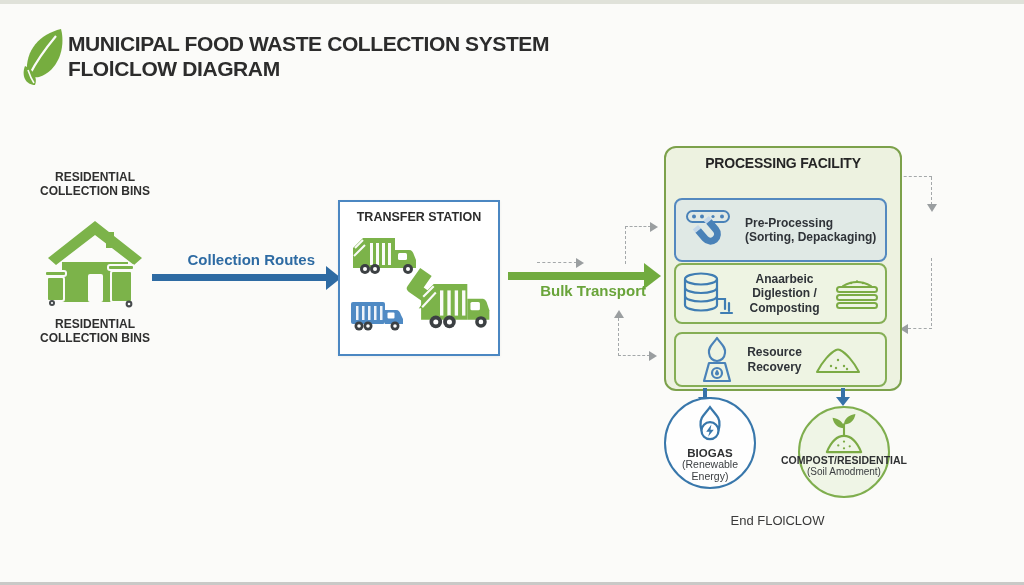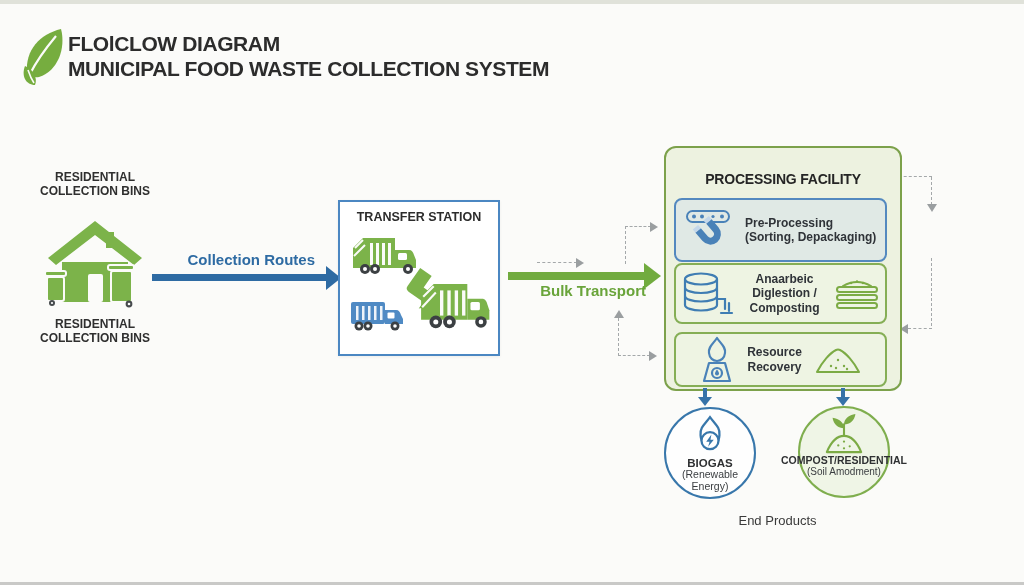--- a/index.html
+++ b/index.html
@@ -19,21 +19,21 @@
   .shaft-green{background:#71ab3f;}
   .head-right-green{width:0;height:0;border-top:13px solid transparent;border-bottom:13px solid transparent;border-left:17px solid #71ab3f;}
   .flow-label-blue{color:#2e6ba3;font-size:15px;font-weight:bold;}
   .flow-label-green{color:#69a43a;font-size:15px;font-weight:bold;}
 
   
   .transfer-box{left:338px;top:200px;width:158px;height:152px;background:#ffffff;border:2px solid #4b87c2;border-radius:0;box-shadow:0 1px 3px rgba(0,0,0,0.06);}
   .transfer-title{left:0;top:8px;width:100%;text-align:center;font-size:12.5px;font-weight:bold;color:#2c2c2c;}
 
   .proc-box{left:664px;top:146px;width:234px;height:241px;background:#edf2e0;border:2.5px solid #7ca14b;border-radius:12px;}
-  .proc-title{left:0;top:7px;width:100%;text-align:center;font-size:14px;font-weight:bold;color:#252525;letter-spacing:-0.2px;margin-top:16px;}
+  .proc-title{left:0;top:7px;width:100%;text-align:center;font-size:14px;font-weight:bold;color:#252525;letter-spacing:-0.2px;}
   .step{left:8px;width:213px;border-radius:8px;display:flex;align-items:center;box-sizing:border-box;}
   .step1{top:50px;height:64px;background:#e0e9e5;border:2px solid #5489bf;padding-left:10px;}
   .step2{top:115px;height:61px;background:#eef4e3;border:2px solid #85ae55;padding:0 6px;}
   .step3{top:184px;height:55px;background:#eef4e3;border:2px solid #85ae55;padding:0 23px;}
   .step-text{font-size:12px;font-weight:600;color:#2f3338;line-height:14.5px;}
   .step1 .step-text{margin-left:13px;text-align:left;}
   .center-grow{flex:1;text-align:center;}
 
   
   .dash-h{border-top:1.5px dashed #a4a8aa;height:0;}
@@ -43,42 +43,42 @@
   .dhead-down{width:0;height:0;border-left:5px solid transparent;border-right:5px solid transparent;border-top:8px solid #9a9ea0;}
   .dhead-up{width:0;height:0;border-left:5px solid transparent;border-right:5px solid transparent;border-bottom:8px solid #9a9ea0;}
 
   .side-note{left:892px;top:219px;width:130px;text-align:center;font-size:11px;color:#36393b;line-height:13.5px;}
 
   
   .vshaft-blue{width:3.5px;background:#3572a8;}
   .vhead-blue{width:0;height:0;border-left:7px solid transparent;border-right:7px solid transparent;border-top:9px solid #3572a8;}
 
   .circle{border-radius:50%;box-sizing:border-box;display:flex;flex-direction:column;align-items:center;}
-  .circle-biogas{left:664px;top:407px;width:92px;height:92px;background:#fefefe;border:2.5px solid #3877ab;}
+  .circle-biogas{left:664px;top:397px;width:92px;height:92px;background:#fefefe;border:2.5px solid #3877ab;}
   .circle-compost{left:798px;top:406px;width:92px;height:92px;background:#eff5e6;border:2.5px solid #7fae4e;}
   .circ-title{font-size:11.5px;font-weight:bold;color:#2f3133;white-space:nowrap;line-height:12px;}
   .circ-sub{font-size:10.5px;color:#3a3d40;line-height:11.5px;white-space:nowrap;}
   .end-label{left:695px;top:513px;width:165px;text-align:center;font-size:13px;color:#3a3a3a;}
 </style>
 </head>
 <body>
 
 <div class="canvas">
   <div class="abs top-strip"></div>
   <div class="abs bottom-strip"></div>
 
   <svg class="abs" style="left:20px;top:28px;" width="46" height="58" viewBox="0 0 46 58">
     <path d="M41,1 C20,6 5,22 7,45 C9,48 14,50 19,49 C38,43 46,20 41,1 Z" fill="#76ad3f"></path>
     <path d="M36,8 C26,20 16,34 10,46" stroke="#fbfbf9" stroke-width="2.2" fill="none"></path>
     <path d="M5,38 C1,48 6,57 15,57 C18,50 13,41 5,38 Z" fill="#76ad3f"></path>
     <path d="M8,42 C10,48 12,52 14,55" stroke="#fbfbf9" stroke-width="1.6" fill="none"></path>
   </svg>
   <div class="abs title">
+    <div>MUNICIPAL FOOD WASTE COLLECTION SYSTEM</div>
     <div>FLOlCLOW DIAGRAM</div>
-    <div>MUNICIPAL FOOD WASTE COLLECTION SYSTEM</div>
   </div>
 
   <div class="abs blocklabel" style="left:25px;top:171px;">
     <div>RESIDENTIAL</div>
     <div>COLLECTION BINS</div>
   </div>
   <svg class="abs" style="left:45px;top:216px;" width="100" height="94" viewBox="0 0 100 94">
     <rect x="61" y="16" width="8" height="16" fill="#7cb34a"></rect>
     <path d="M50,5 L3,42 L11,49 L50,19 L89,49 L97,42 Z" fill="#7cb34a"></path>
     <rect x="17" y="46" width="66" height="40" fill="#7cb34a"></rect>
@@ -301,14 +301,14 @@
         <circle cx="29" cy="36" r="1.2" fill="#7cab45"></circle>
         <circle cx="23" cy="38" r="1.2" fill="#7cab45"></circle>
       <path d="M23,25 V12" stroke="#7cab45" stroke-width="2.2"></path>
       <path d="M23,17 C17,17 12,13 11,6 C18,7 23,11 23,17 Z" fill="#7cab45"></path>
       <path d="M23,13 C29,13 34,9 35,2 C28,3 23,7 23,13 Z" fill="#7cab45"></path>
     </svg>
     <div class="circ-title" style="font-size:10.5px;">COMPOST/RESIDENTIAL</div>
     <div class="circ-sub" style="font-size:10px;">(Soil Amodment)</div>
   </div>
 
-  <div class="abs end-label">End Products</div>
+  <div class="abs end-label">End FLOlCLOW</div>
 </div>
 
 </body></html>

